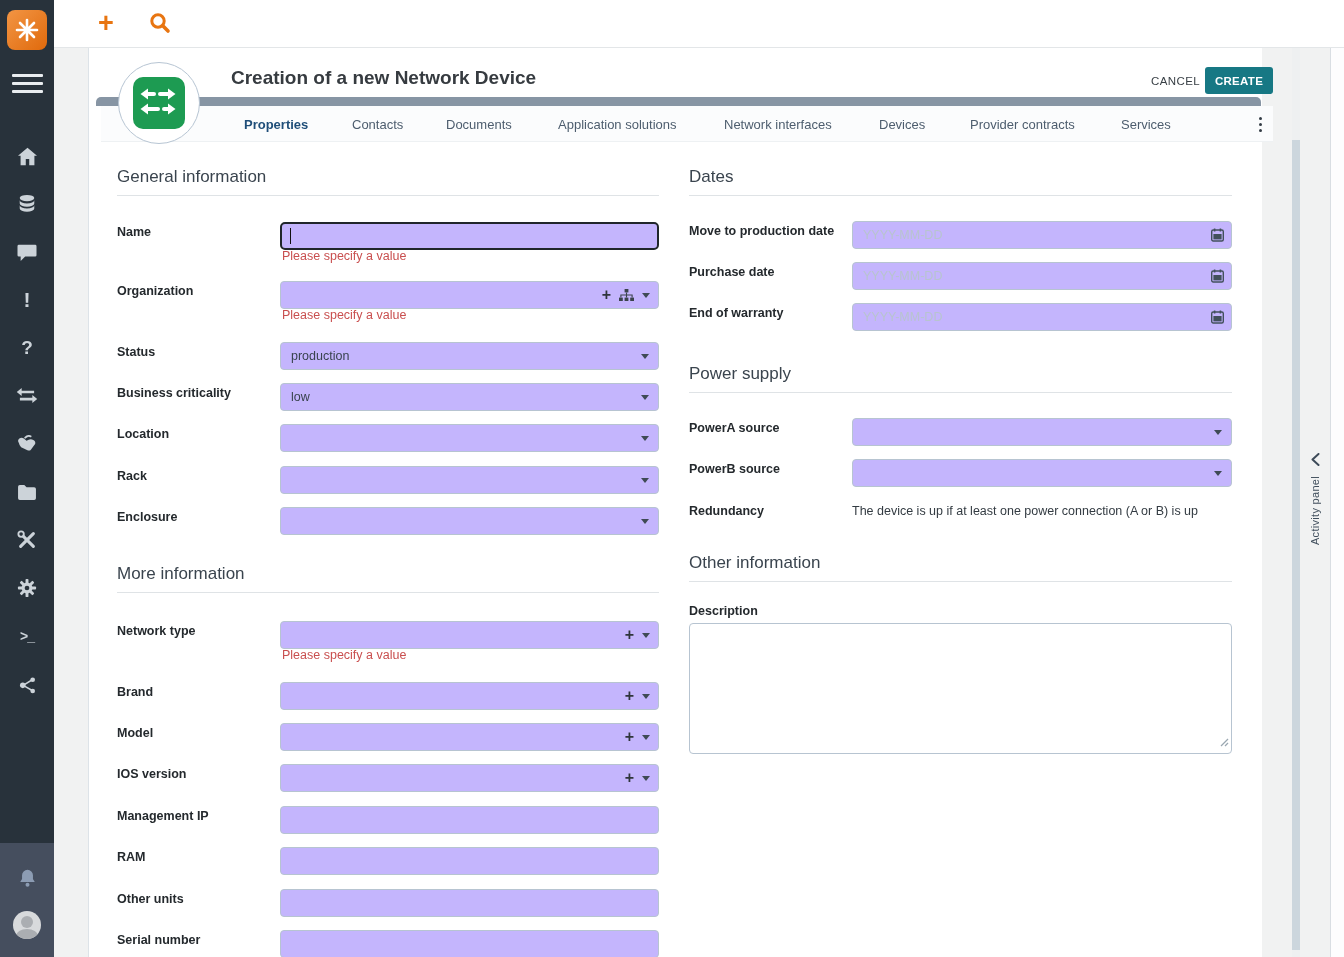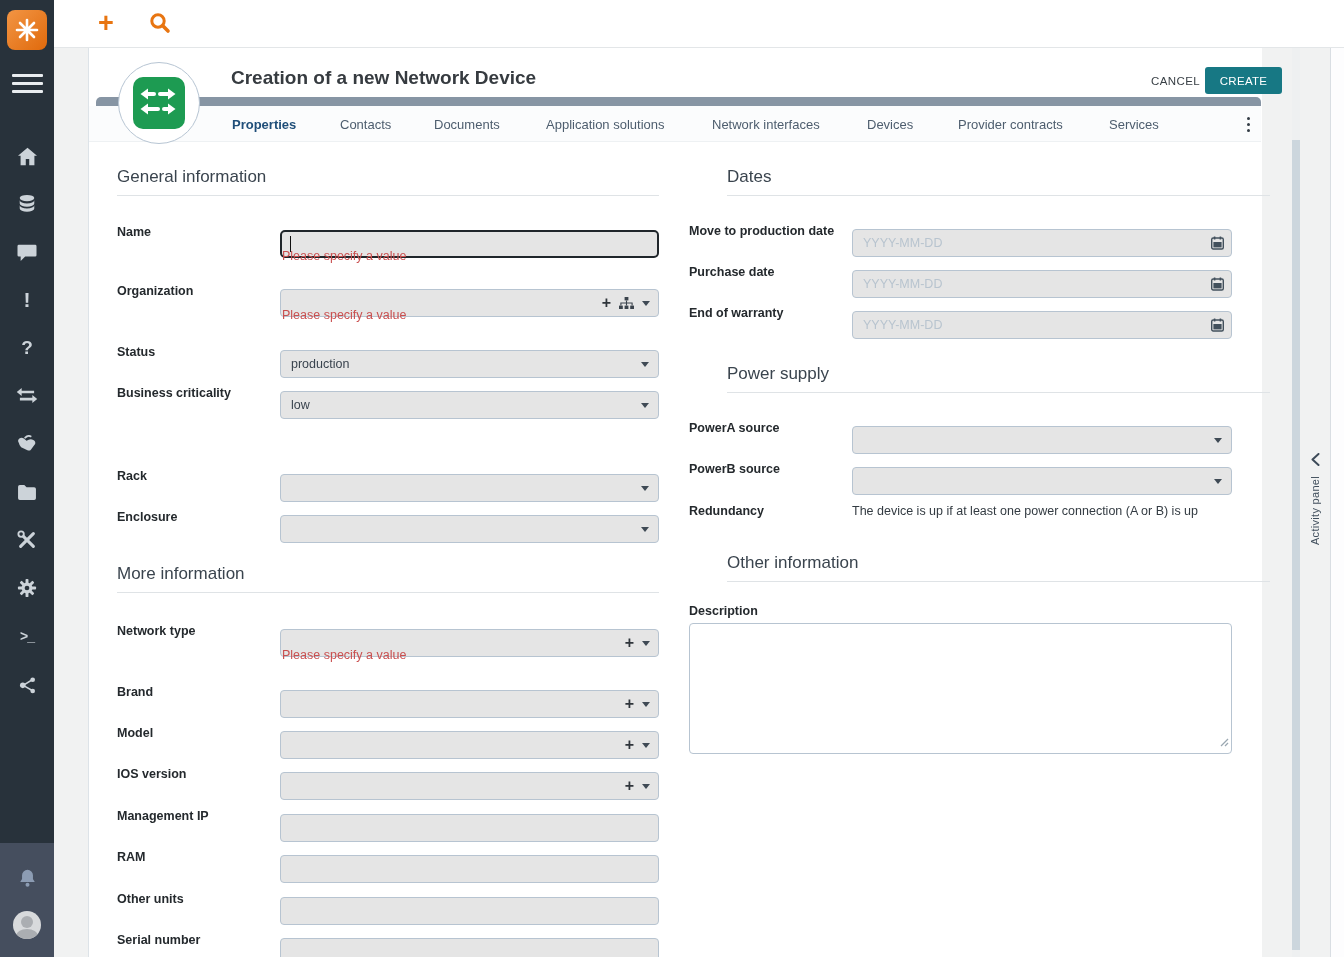--- a/index.html
+++ b/index.html
@@ -43,44 +43,44 @@
     font-size:11px; color:#42505e; letter-spacing:.3px; }
 
   
   .panel { position:absolute; left:34px; top:0; width:1174px; height:909px; background:#fff;
     border-left:1px solid #dde3e8; }
   .obj-circle { position:absolute; left:29px; top:14px; width:82px; height:82px; border-radius:50%;
     background:#fff; border:1px solid #b7c5d3; z-index:3; display:flex; align-items:center; justify-content:center; }
   .page-title { position:absolute; left:142px; top:19px; font-size:19px; color:#363b40; }
   .btn-cancel { position:absolute; left:1056px; top:23px; border:none; background:transparent;
     font-size:11.5px; font-weight:normal; letter-spacing:.4px; color:#383f45; cursor:pointer; padding:4px 6px; }
-  .btn-create { position:absolute; left:1116px; top:19px; width:77px; height:27px; border:none; border-radius:3px;
-    background:#177884; color:#fff; font-size:11.5px; font-weight:normal; letter-spacing:.3px; cursor:pointer; }
+  .btn-create { position:absolute; left:1116px; top:19px; width:68px; height:27px; border:none; border-radius:3px;
+    background:#177884; color:#fff; font-size:11.5px; font-weight:bold; letter-spacing:.3px; cursor:pointer; }
   .cap { position:absolute; left:7px; top:49px; width:1165px; height:9px; background:#8795a4;
     border-radius:5px 5px 0 0; }
-  .tabs { position:absolute; left:0; top:58px; width:1172px; height:36px; background:#fbfcfd;
+  .tabs { position:absolute; left:12px; top:58px; width:1172px; height:36px; background:#fbfcfd;
     border-bottom:1px solid #eef1f3;text-align:right; }
   .tab { position:absolute; top:0; height:36px; display:flex; align-items:center;
     font-size:13px; color:#4d5d6e; cursor:pointer; white-space:nowrap; }
   .tab.active { color:#1f4e79; font-weight:bold; }
   .kebab { position:absolute; left:1152px; top:9px; width:16px; height:20px; cursor:pointer; }
   .kebab i { position:absolute; left:6px; width:3px; height:3px; border-radius:50%; background:#333c45; }
   .kebab i:nth-child(1){top:2px}.kebab i:nth-child(2){top:8px}.kebab i:nth-child(3){top:14px}
 
   
   .form { position:absolute; left:0; top:94px; width:1172px; height:815px; }
   .shead { position:absolute; font-size:17px; color:#3a444e; padding-bottom:8px; border-bottom:1px solid #dfe3e6; }
   .shead.l { left:28px; width:542px; }
-  .shead.r { left:600px; width:543px;margin-left:38px; }
+  .shead.r { left:600px; width:543px; }
   .row { position:absolute; left:0; width:1172px; height:28px;margin-top:8px; }
   .lbl { position:absolute; top:7px; font-size:12.5px; font-weight:600; color:#24292d; }
   .row.l .lbl { left:28px; }
   .row.r .lbl { left:600px; }
-  .fld { position:absolute; top:12px; height:28px; border:1px solid #b7c4d1; border-radius:4px;
-    background:#e5e5e5; font-size:12.5px; color:#39434e; }
+  .fld { position:absolute; top:4px; height:28px; border:1px solid #b7c4d1; border-radius:4px;
+    background:#c4b5fd; font-size:12.5px; color:#39434e; }
   .row.l .fld { left:191px; width:379px; }
   .row.r .fld { left:763px; width:380px; }
   .fld input { width:100%; height:100%; border:none; outline:none; background:transparent;
     font:inherit; color:inherit; padding:0 10px; border-radius:4px; }
   .fld input::placeholder { color:#b8c4cf; }
   .fld.focus { border:2px solid #20262b; border-radius:5px; }
   .cursor { position:absolute; left:8px; top:4px; width:1px; height:16px; background:#111; }
   .selval { position:absolute; left:10px; top:6px; font-size:12.5px; color:#39434e; }
   .caret { position:absolute; right:9px; top:11px; width:0; height:0;
     border-left:4.5px solid transparent; border-right:4.5px solid transparent; border-top:5px solid #3f4a55; }
@@ -311,20 +311,26 @@
         </div>
 
         <div class="row l" style="top:229px">
           <span class="lbl">Business criticality</span>
           <div class="fld">
             <span class="selval">low</span>
               <span class="caret"></span>
           </div>
         </div>
 
+        <div class="row l" style="top:270px">
+          <span class="lbl">Location</span>
+          <div class="fld">
+              <span class="caret"></span>
+            </div>
+        </div>
 
         <div class="row l" style="top:312px">
           <span class="lbl">Rack</span>
           <div class="fld">
               <span class="caret"></span>
             </div>
         </div>
 
         <div class="row l" style="top:353px">
           <span class="lbl">Enclosure</span>

